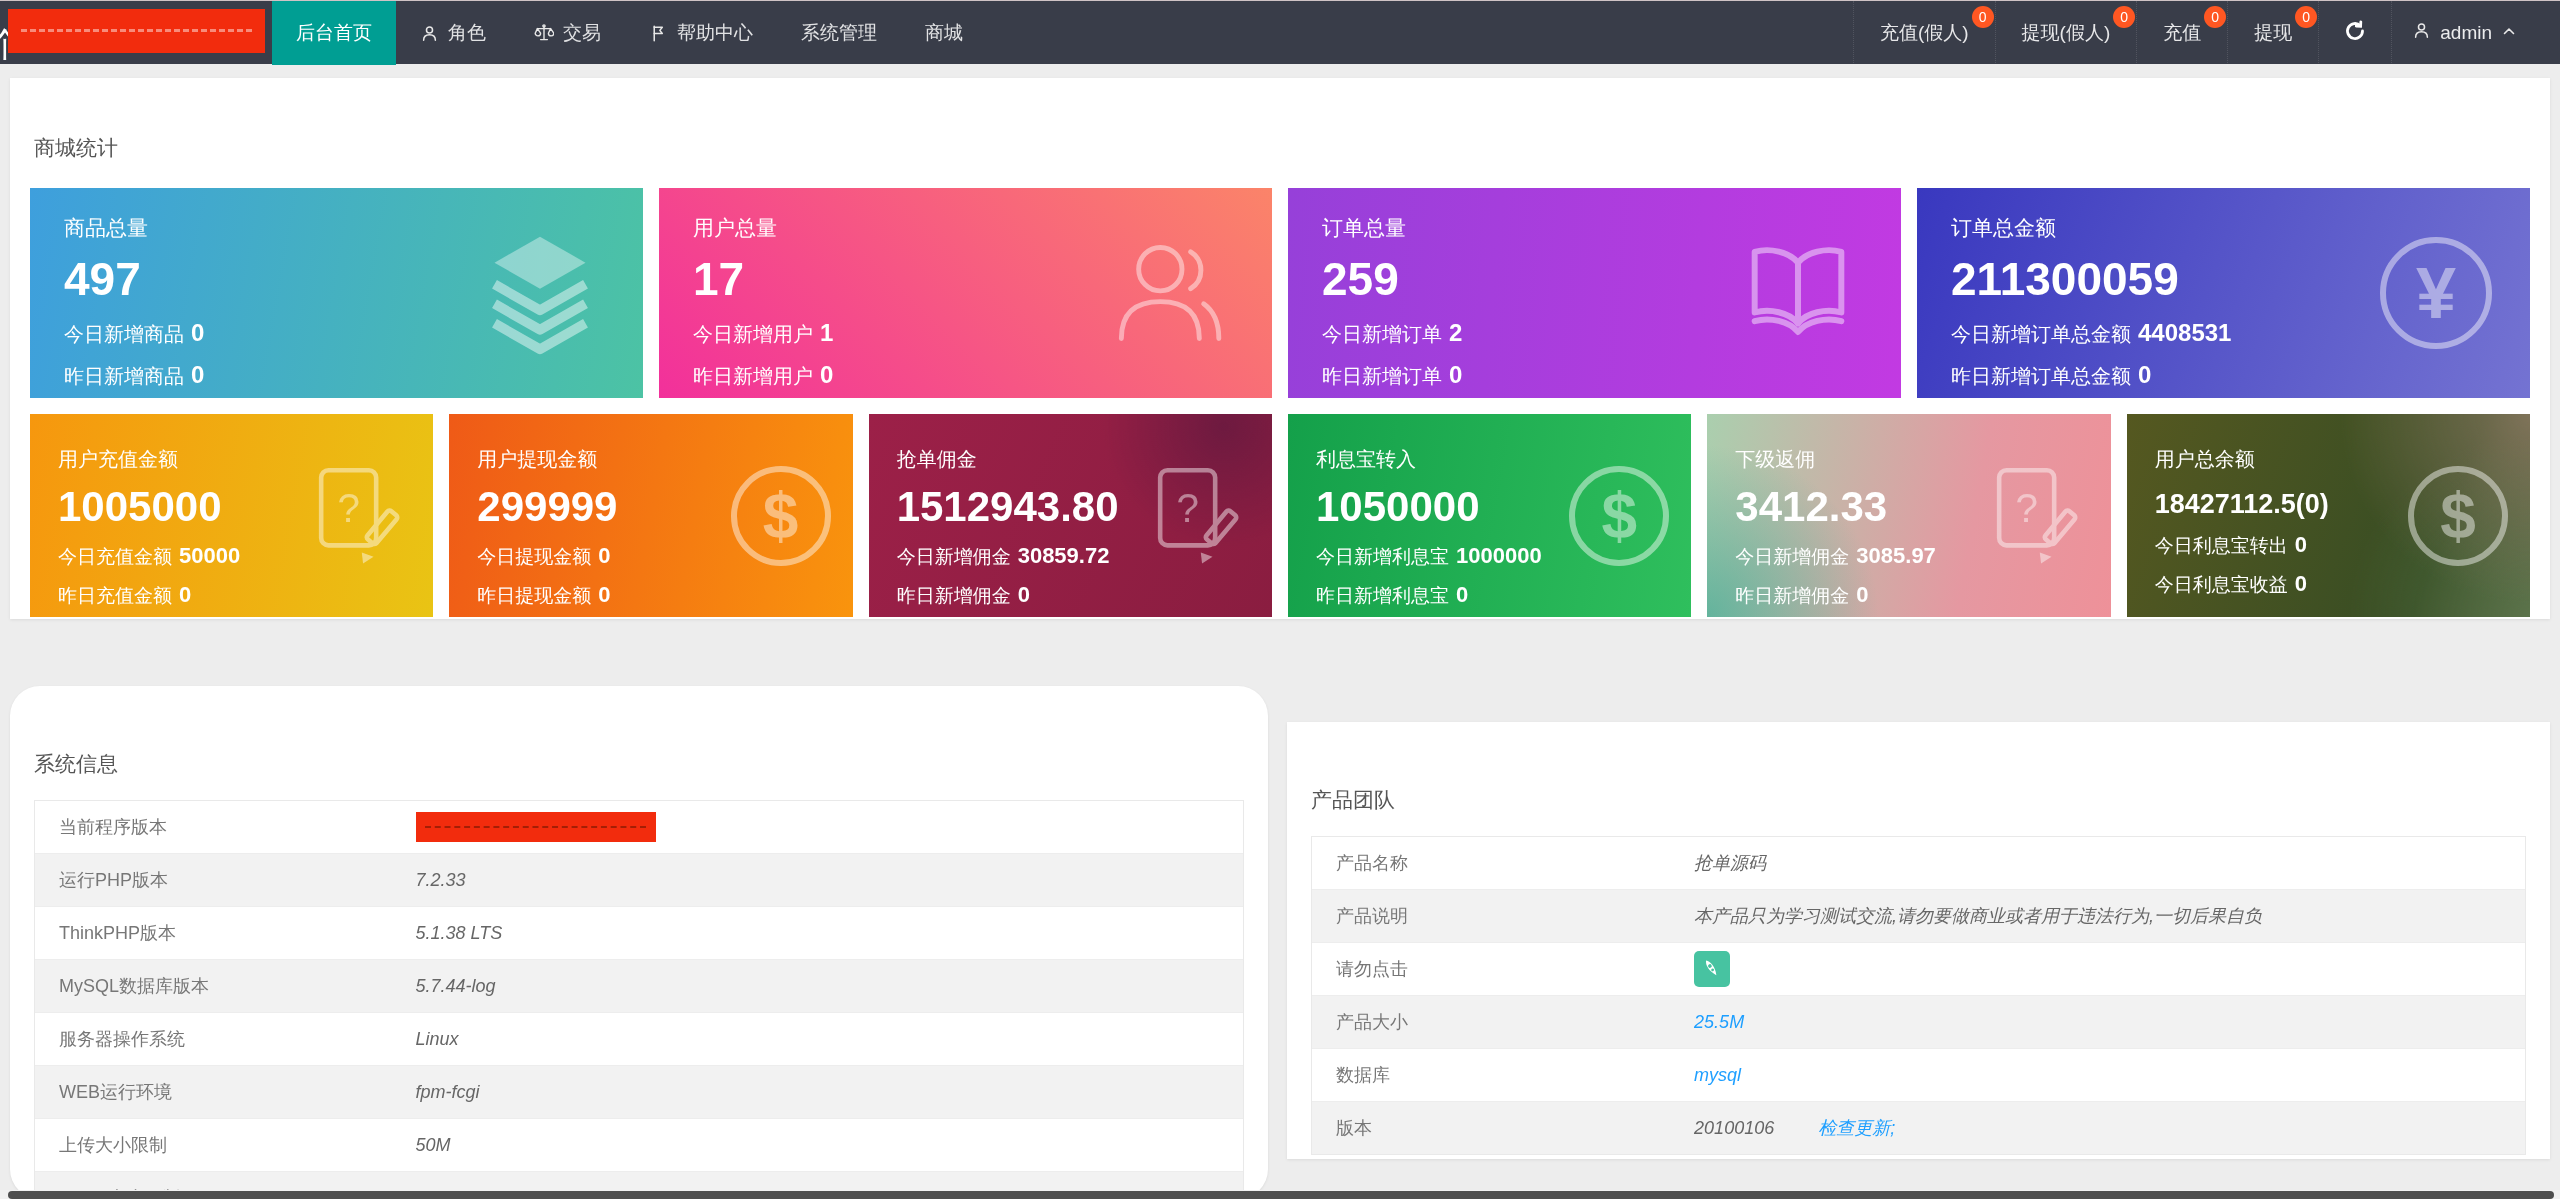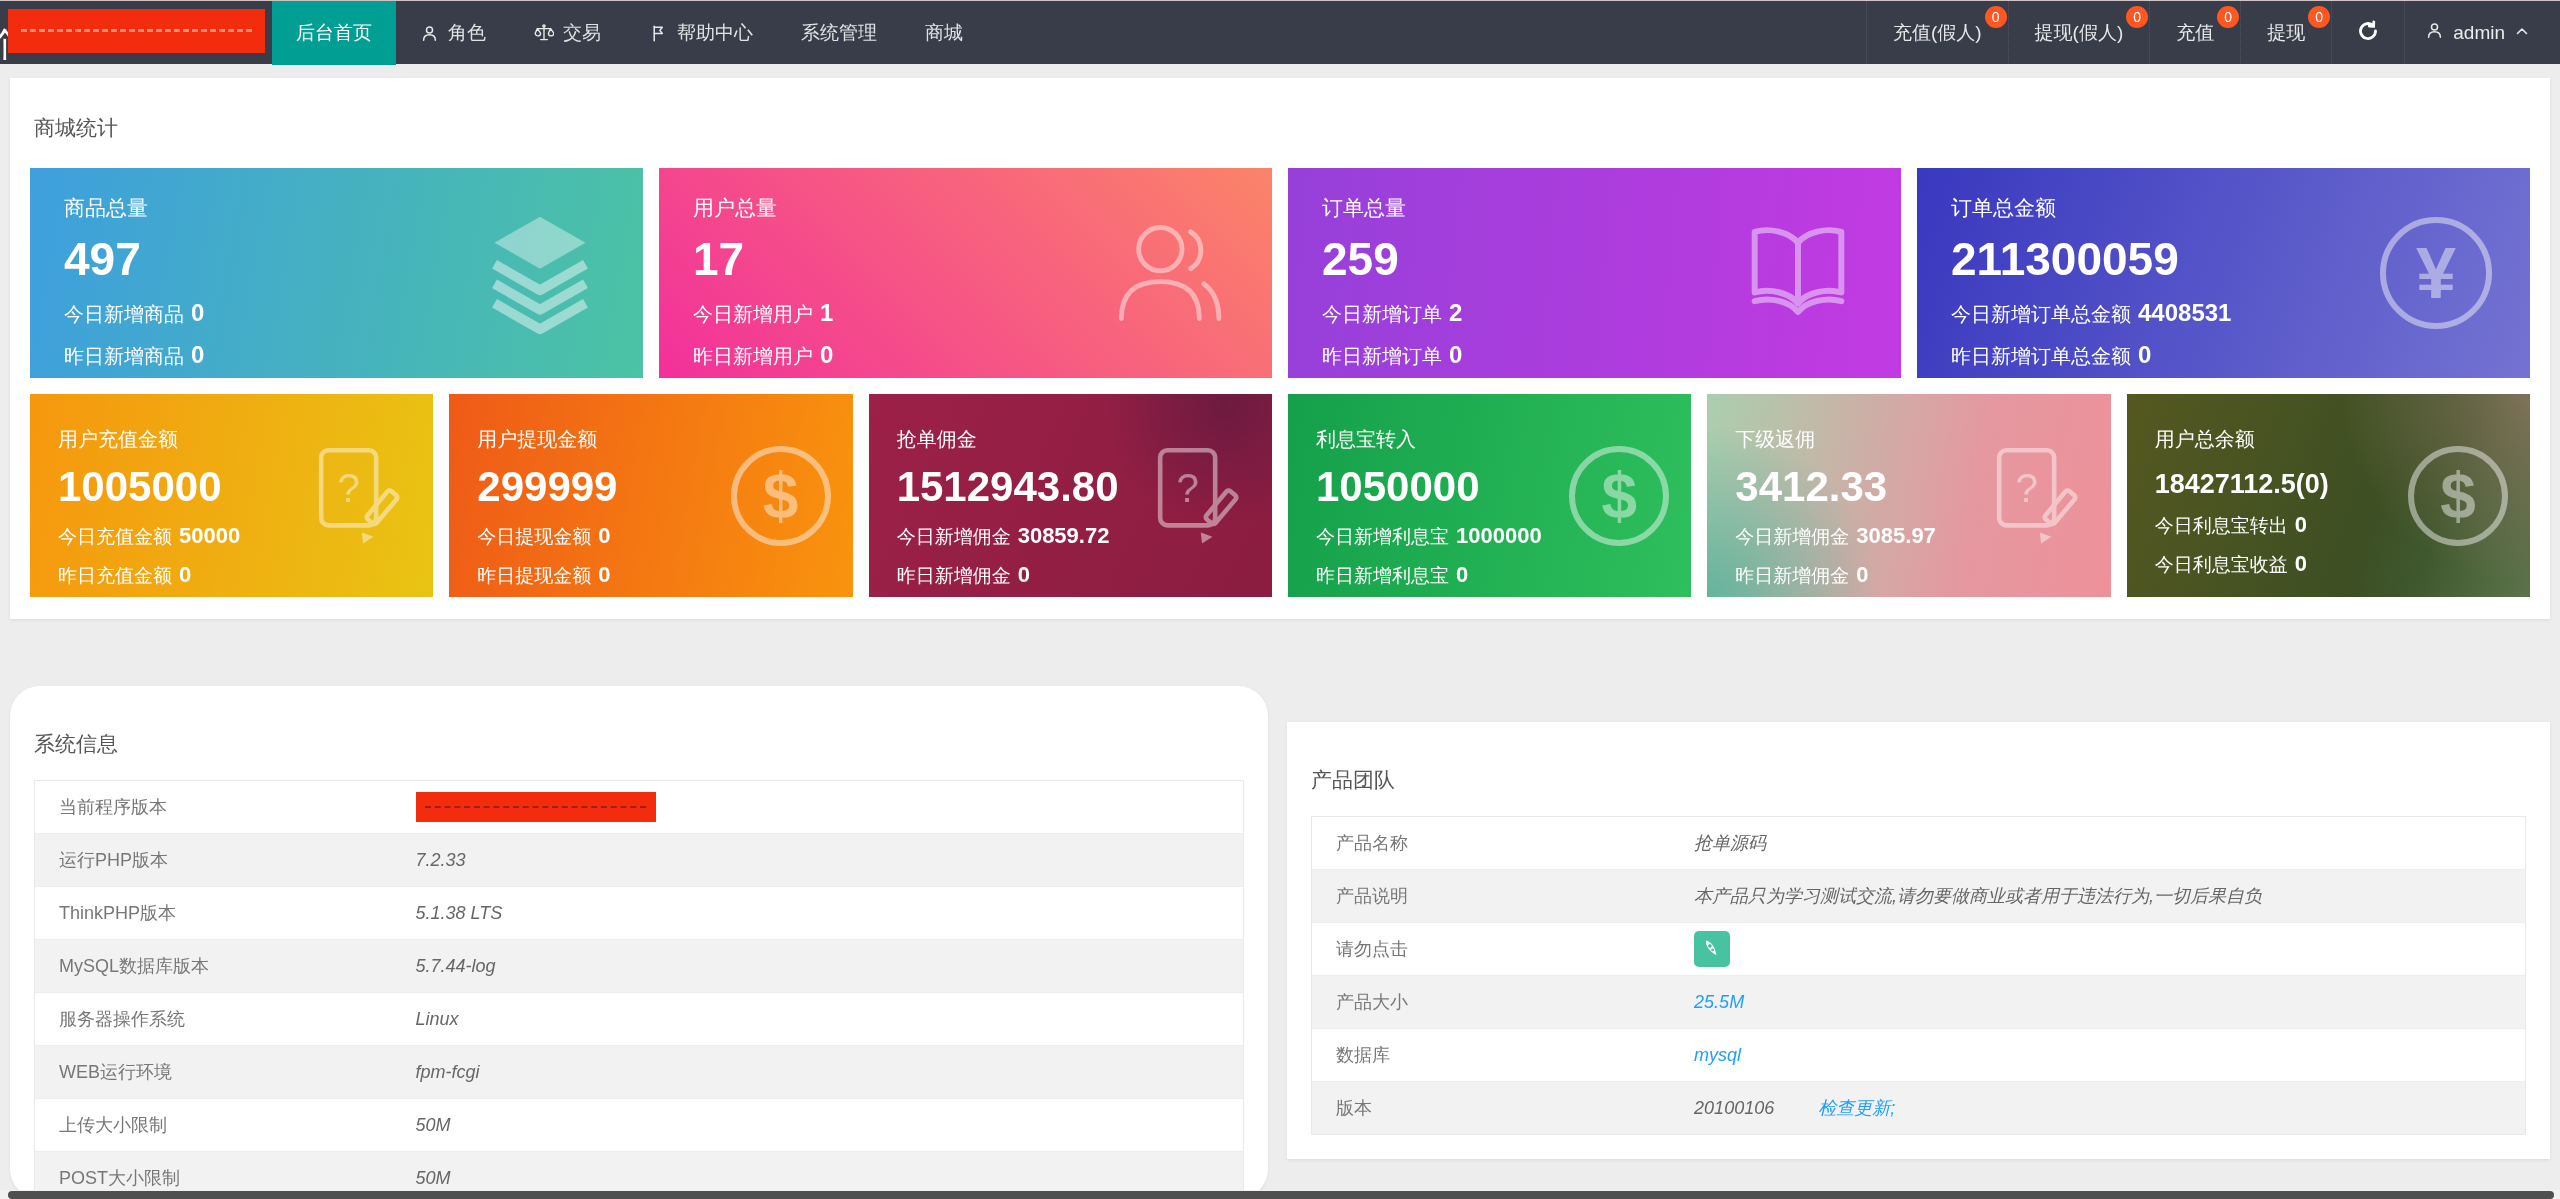--- a/index.html
+++ b/index.html
@@ -9,32 +9,32 @@
   .navbar{position:absolute;top:0;left:0;right:0;height:64px;background:#393d49;color:#eee;
           display:flex;align-items:stretch;border-top:1px solid #cfc3c5;box-sizing:border-box;}
   .logo-frag{position:absolute;left:-12px;top:26px;font-size:34px;color:#fff;line-height:34px;}
   .redact-box{position:absolute;left:8px;top:8px;width:257px;height:44px;background:#f22c0d;}
   .redact-box::after{content:"";position:absolute;left:5%;right:5%;top:45%;border-top:3px dashed rgba(255,255,255,.45);}
   .menu{display:flex;margin-left:272px;}
   .menu-item{display:flex;align-items:center;gap:9px;padding:0 24px;font-size:19px;height:64px;
              color:rgba(255,255,255,.85);cursor:pointer;white-space:nowrap;}
   .menu-item.active{background:#009e93;color:#fff;}
   .menu-item svg{display:block;}
-  .nav-right{margin-left:auto;display:flex;align-items:center;height:64px;padding-right:10px;}
+  .nav-right{margin-left:auto;display:flex;align-items:center;height:64px;padding-right:23px;}
   .nav-quick{position:relative;display:flex;align-items:center;height:64px;padding:0 26px;font-size:19px;
              color:rgba(255,255,255,.88);cursor:pointer;border-left:1px dotted rgba(255,255,255,.12);white-space:nowrap;}
   .badge{position:absolute;top:5px;right:1px;min-width:12px;height:22px;border-radius:11px;background:#ff5722;
          color:#fff;font-size:14px;line-height:22px;text-align:center;padding:0 5px;}
   .refresh-btn{display:flex;align-items:center;height:64px;padding:0 24px;cursor:pointer;border-left:1px dotted rgba(255,255,255,.12);}
   .user-item{display:flex;align-items:center;gap:9px;height:64px;padding:0 20px;font-size:19px;cursor:pointer;
              border-left:1px dotted rgba(255,255,255,.12);color:rgba(255,255,255,.9);}
 
   
   .stats-panel{position:absolute;left:10px;right:10px;top:78px;height:541px;background:#fff;box-shadow:0 1px 3px rgba(0,0,0,.08);}
-  .section-title{font-size:21px;color:#555;}
+  .section-title{font-size:21px;color:#555;margin-top:20px;}
   .stats-panel .section-title{padding:36px 0 0 24px;}
   .cards-row{display:grid;gap:16px;margin:0 20px;}
   .cards-row.row1{grid-template-columns:repeat(4,1fr);margin-top:26px;height:210px;}
   .cards-row.row2{grid-template-columns:repeat(6,1fr);margin-top:16px;height:203px;}
   .card{position:relative;color:#fff;padding:26px 0 0 34px;overflow:hidden;box-sizing:border-box;}
   .row2 .card{padding:32px 0 0 28px;}
   .card-title{font-size:21px;}
   .row2 .card-title{font-size:20px;}
   .card-value{font-size:46px;font-weight:bold;margin-top:10px;letter-spacing:0;}
   .row2 .card-value{font-size:42px;}

